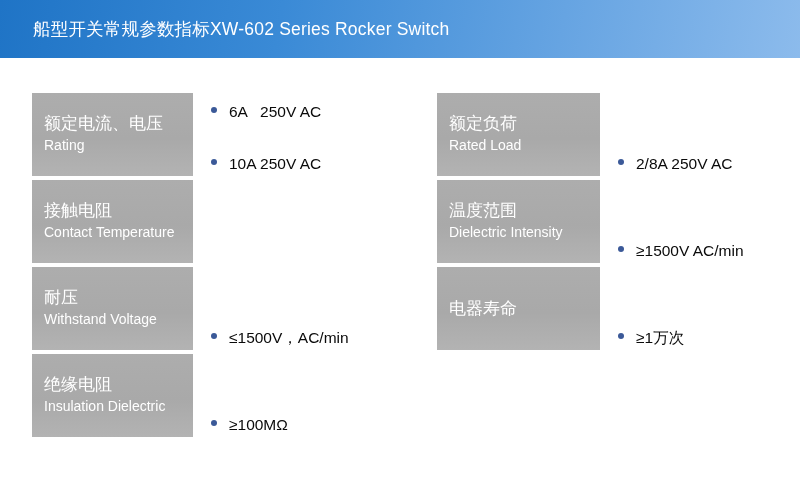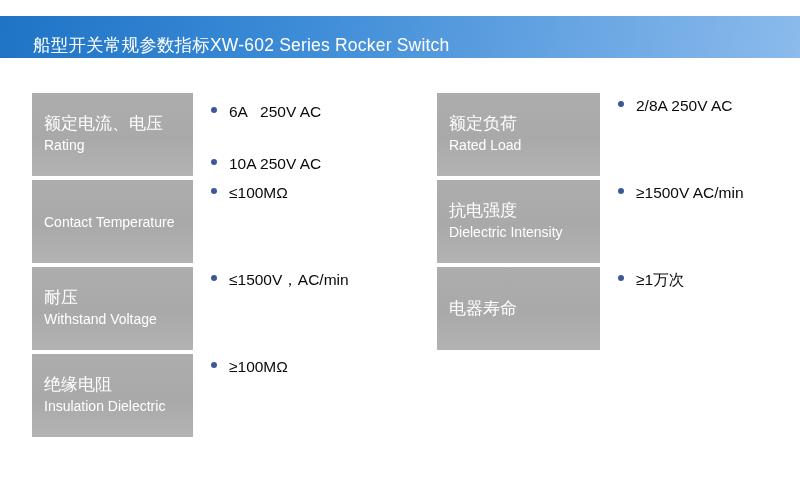--- a/index.html
+++ b/index.html
@@ -12,21 +12,21 @@
     background: #ffffff;
     font-family: "Liberation Sans", "DejaVu Sans", sans-serif;
     overflow: hidden;
     position: relative;
   }
 
   
   #header-band {
     position: absolute;
     left: 0;
-    top: 16px;
+    top: 0;
     width: 800px;
     height: 58px;
     background: linear-gradient(100deg, #1f74c6 0%, #3a8ad6 35%, #66a4e2 70%, #8cbbec 100%);
   }
   #header-title {
     position: absolute;
     left: 33px;
     top: 50%;
     transform: translateY(-50%);
     color: #ffffff;
@@ -85,21 +85,21 @@
     font-size: 14px;
     line-height: 22px;
     white-space: nowrap;
   }
 
   .values-box {
     position: relative;
     flex: 1 1 auto;
     display: flex;
     flex-direction: column;
-    justify-content: flex-start;
+    justify-content: flex-end;
     box-sizing: border-box;
     padding-left: 18px;
   }
   .values-box.align-top {
     justify-content: space-between;
     padding-top: 6px;
   }
 
   .bullet-line {
     display: flex;
@@ -144,27 +144,22 @@
         </div>
         <div class="bullet-line">
           <span class="bullet-dot"></span>
           <span class="bullet-text">10A 250V AC</span>
         </div>
       </div>
     </div>
 
     <div class="param-row">
       <div class="label-box">
+        <div class="label-cn">接触电阻</div>
         <div class="label-en">Contact Temperature</div>
-      </div>
-      <div class="values-box">
-        <div class="bullet-line">
-          <span class="bullet-dot"></span>
-          <span class="bullet-text">≤100MΩ</span>
-        </div>
       </div>
     </div>
 
     <div class="param-row">
       <div class="label-box">
         <div class="label-cn">耐压</div>
         <div class="label-en">Withstand Voltage</div>
       </div>
       <div class="values-box">
         <div class="bullet-line">
@@ -199,21 +194,21 @@
       <div class="values-box">
         <div class="bullet-line">
           <span class="bullet-dot"></span>
           <span class="bullet-text">2/8A 250V AC</span>
         </div>
       </div>
     </div>
 
     <div class="param-row">
       <div class="label-box">
-        <div class="label-cn">抗电强度</div>
+        <div class="label-cn">温度范围</div>
         <div class="label-en">Dielectric Intensity</div>
       </div>
       <div class="values-box">
         <div class="bullet-line">
           <span class="bullet-dot"></span>
           <span class="bullet-text">≥1500V AC/min</span>
         </div>
       </div>
     </div>
 

